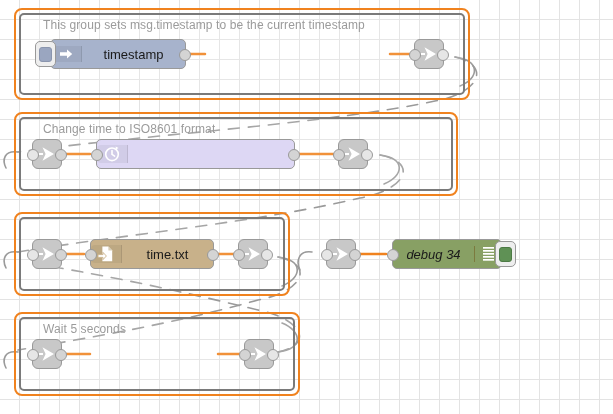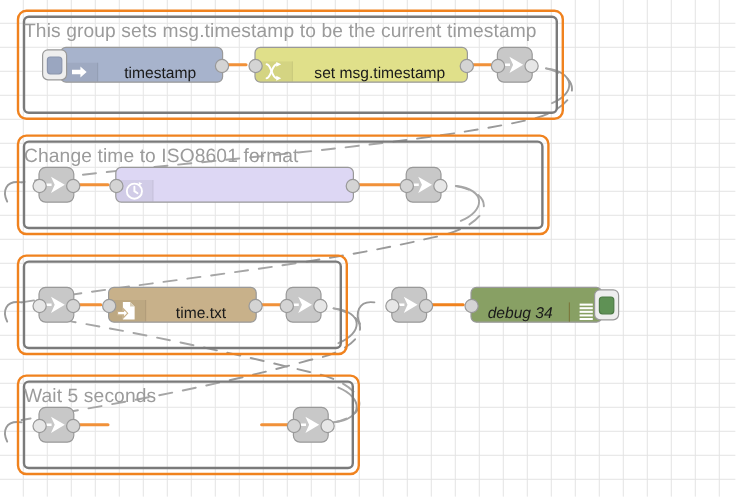--- a/index.html
+++ b/index.html
@@ -42,38 +42,38 @@
   .group-inner {
     position: absolute;
     left: 3px; top: 3px; right: 3px; bottom: 3px;
     border: 2px solid #7a7a7a;
     border-radius: 5px;
     background: rgba(255,255,255,0.12);
     box-sizing: border-box;
   }
   .group-label {
     position: absolute;
-    left: 4px;
+    left: 27px;
     top: 8px;
-    font-size: 16px;
+    font-size: 12px;
     color: #9b9b9b;
     white-space: nowrap;
     overflow: hidden;
     letter-spacing: 0.1px;
   }
 
   
   .node {
     position: absolute;
     height: 30px;
     border-radius: 5px;
     border: 1px solid #999999;
     box-sizing: border-box;
     display: flex;
-    align-items: flex-end;
+    align-items: center;
   }
   .node .icon-box {
     width: 30px;
     flex: 0 0 30px;
     border-right: 1px solid rgba(0,0,0,0.10);
     border-radius: 4px 0 0 4px;
     background: rgba(0,0,0,0.05);
     display: flex;
     align-items: center;
     justify-content: center;
@@ -243,35 +243,20 @@
     </div>
     <div class="icon-box">
       <svg width="16" height="16" viewBox="0 0 16 16" aria-hidden="true">
         <path d="M2 6.2 h7 V3.4 L14.2 8 L9 12.6 V9.8 H2 Z" fill="#ffffff"></path>
       </svg>
     </div>
     <div class="label">timestamp</div>
     <div class="port round" style="right:-6px;"></div>
   </div>
 
-  <div class="node n-change" style="left:212px; top:39px; width:178px;">
-    <div class="port round" style="left:-6px;"></div>
-    <div class="icon-box">
-      <svg width="17" height="17" viewBox="0 0 17 17" aria-hidden="true">
-        <g stroke="#ffffff" stroke-width="1.7" fill="none" stroke-linecap="round">
-          <path d="M2.2 2.6 C6 2.6 6.5 14.2 10.6 14.2"></path>
-          <path d="M2.2 14.2 C6 14.2 6.5 2.6 10.6 2.6"></path>
-        </g>
-        <path d="M10.2 0.7 L14.4 2.6 L10.2 4.6 Z" fill="#ffffff"></path>
-        <path d="M10.2 12.2 L14.4 14.2 L10.2 16.2 Z" fill="#ffffff"></path>
-      </svg>
-    </div>
-    <div class="label">set msg.timestamp</div>
-    <div class="port round" style="right:-6px;"></div>
-  </div>
 
   <div class="linknode" style="left:414px; top:39px;">
     <div class="port round" style="left:-6px;"></div>
     <svg width="20" height="18" viewBox="0 0 20 18" aria-hidden="true">
       <path d="M1.5 9 h4.5" stroke="#ffffff" stroke-width="2" fill="none"></path>
       <path d="M5.5 2.2 L17 9 L5.5 15.8 L8.6 9 Z" fill="#ffffff"></path>
     </svg>
     <div class="port round" style="right:-6px; background:#e6e6e6;"></div>
   </div>
 

